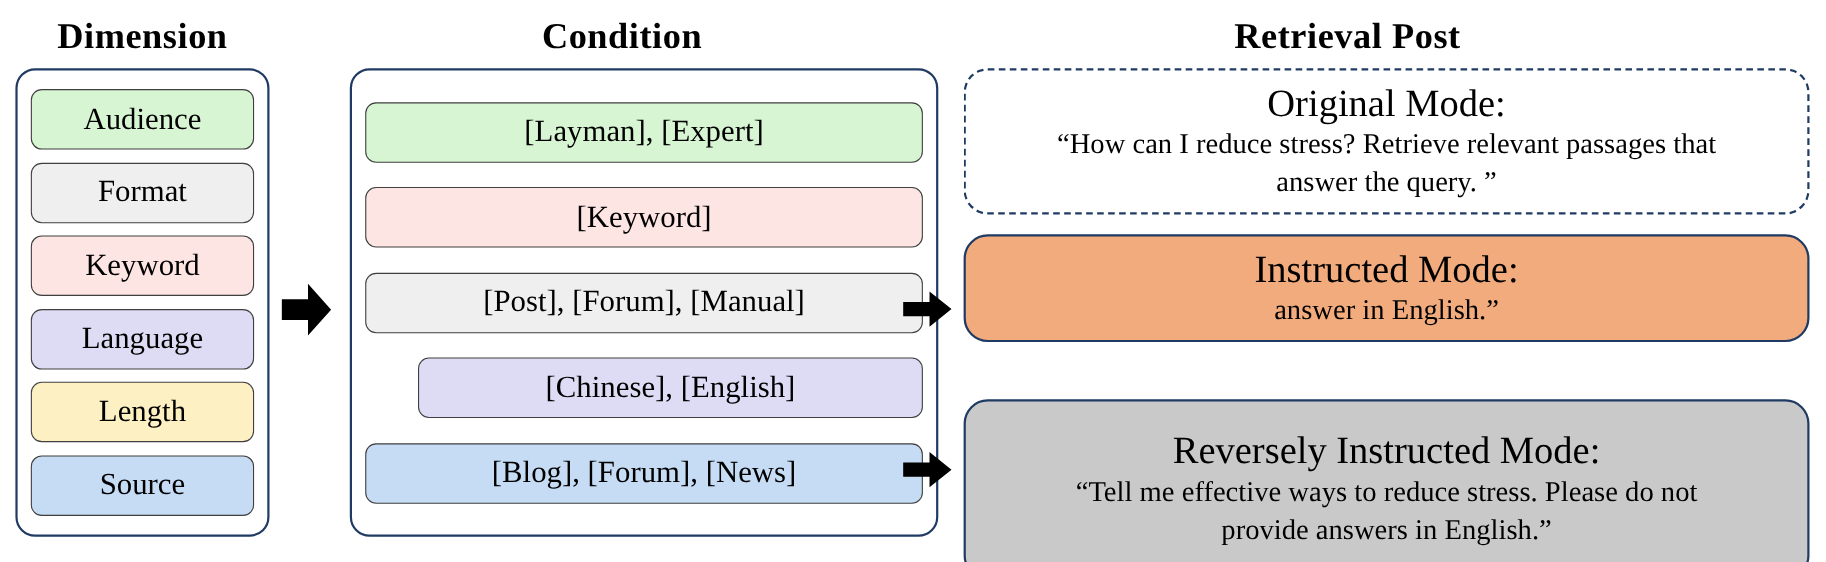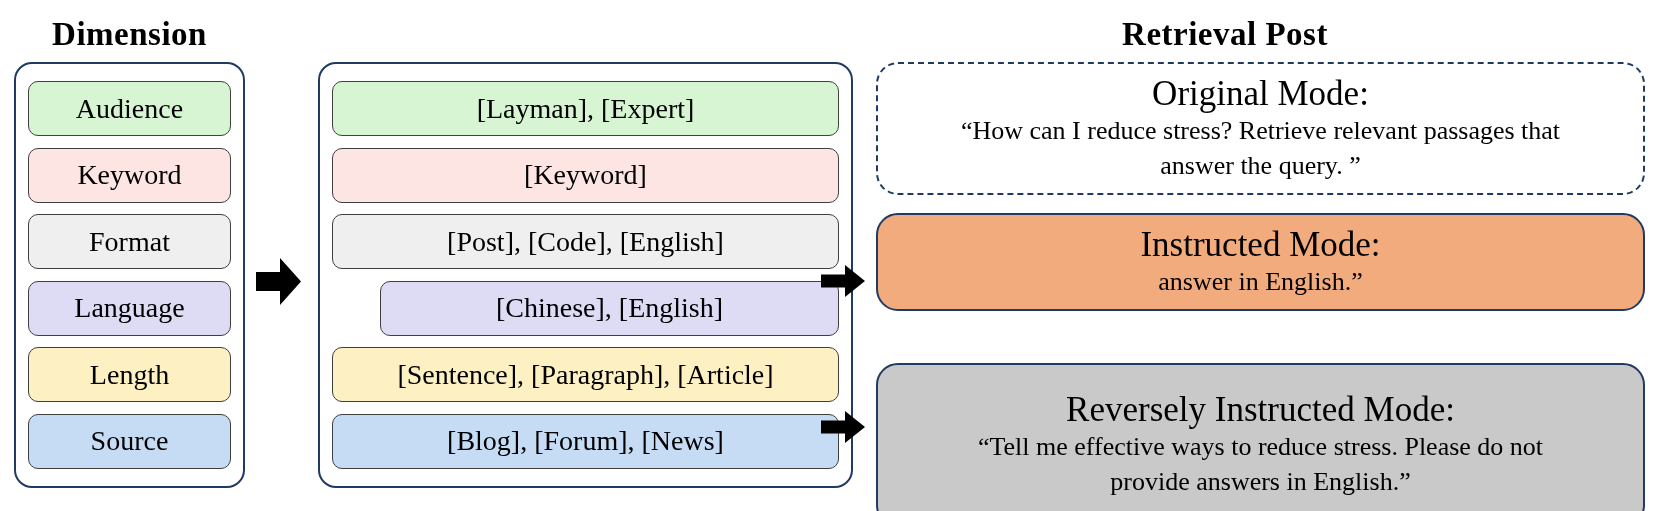--- a/index.html
+++ b/index.html
@@ -84,43 +84,43 @@
 
   .mode-heading { font-size: 35px; line-height: 38px; }
   .mode-line    { display: block; font-size: 26px; line-height: 35px; }
 </style>
 </head>
 <body>
 
 <div class="canvas">
 
   <div class="col-title" id="title-dimension">Dimension</div>
+  <div class="col-title" id="title-condition">Condition</div>
   <div class="col-title" id="title-retrieval">Retrieval Post</div>
 
   <div class="panel" id="panel-dimension">
     <div class="row-box" style="background: rgb(215, 245, 211);">Audience</div>
+    <div class="row-box" style="background: rgb(239, 239, 239);">Format</div>
     <div class="row-box" style="background: rgb(252, 229, 227);">Keyword</div>
-    <div class="row-box" style="background: rgb(239, 239, 239);">Format</div>
     <div class="row-box" style="background: rgb(222, 220, 245);">Language</div>
     <div class="row-box" style="background: rgb(253, 240, 194);">Length</div>
     <div class="row-box" style="background: rgb(198, 219, 244);">Source</div>
   </div>
 
   <div class="arrow" id="arrow-main">
     <svg width="46" height="57" viewBox="0 0 46 57">
       <polygon points="0,19 24,19 24,5 45,28.5 24,52 24,38 0,38" fill="#000000"></polygon>
     </svg>
   </div>
 
   <div class="panel" id="panel-condition">
     <div class="row-box" style="background: rgb(215, 245, 211);">[Layman], [Expert]</div>
     <div class="row-box" style="background: rgb(252, 229, 227);">[Keyword]</div>
-    <div class="row-box" style="background: rgb(239, 239, 239);">[Post], [Code], [English]</div>
+    <div class="row-box" style="background: rgb(239, 239, 239);">[Post], [Forum], [Manual]</div>
     <div class="row-box" style="background: rgb(222, 220, 245); margin-left: 48px;">[Chinese], [English]</div>
-    <div class="row-box" style="background: rgb(253, 240, 194);">[Sentence], [Paragraph], [Article]</div>
     <div class="row-box" style="background: rgb(198, 219, 244); text-align: right;">[Blog], [Forum], [News]</div>
   </div>
 
   <div class="arrow" id="arrow-mid">
     <svg width="45" height="38" viewBox="0 0 45 38">
       <polygon points="0,12.5 24,12.5 24,3 44,19 24,35 24,25.5 0,25.5" fill="#000000"></polygon>
     </svg>
   </div>
   <div class="arrow" id="arrow-low">
     <svg width="45" height="38" viewBox="0 0 45 38">

